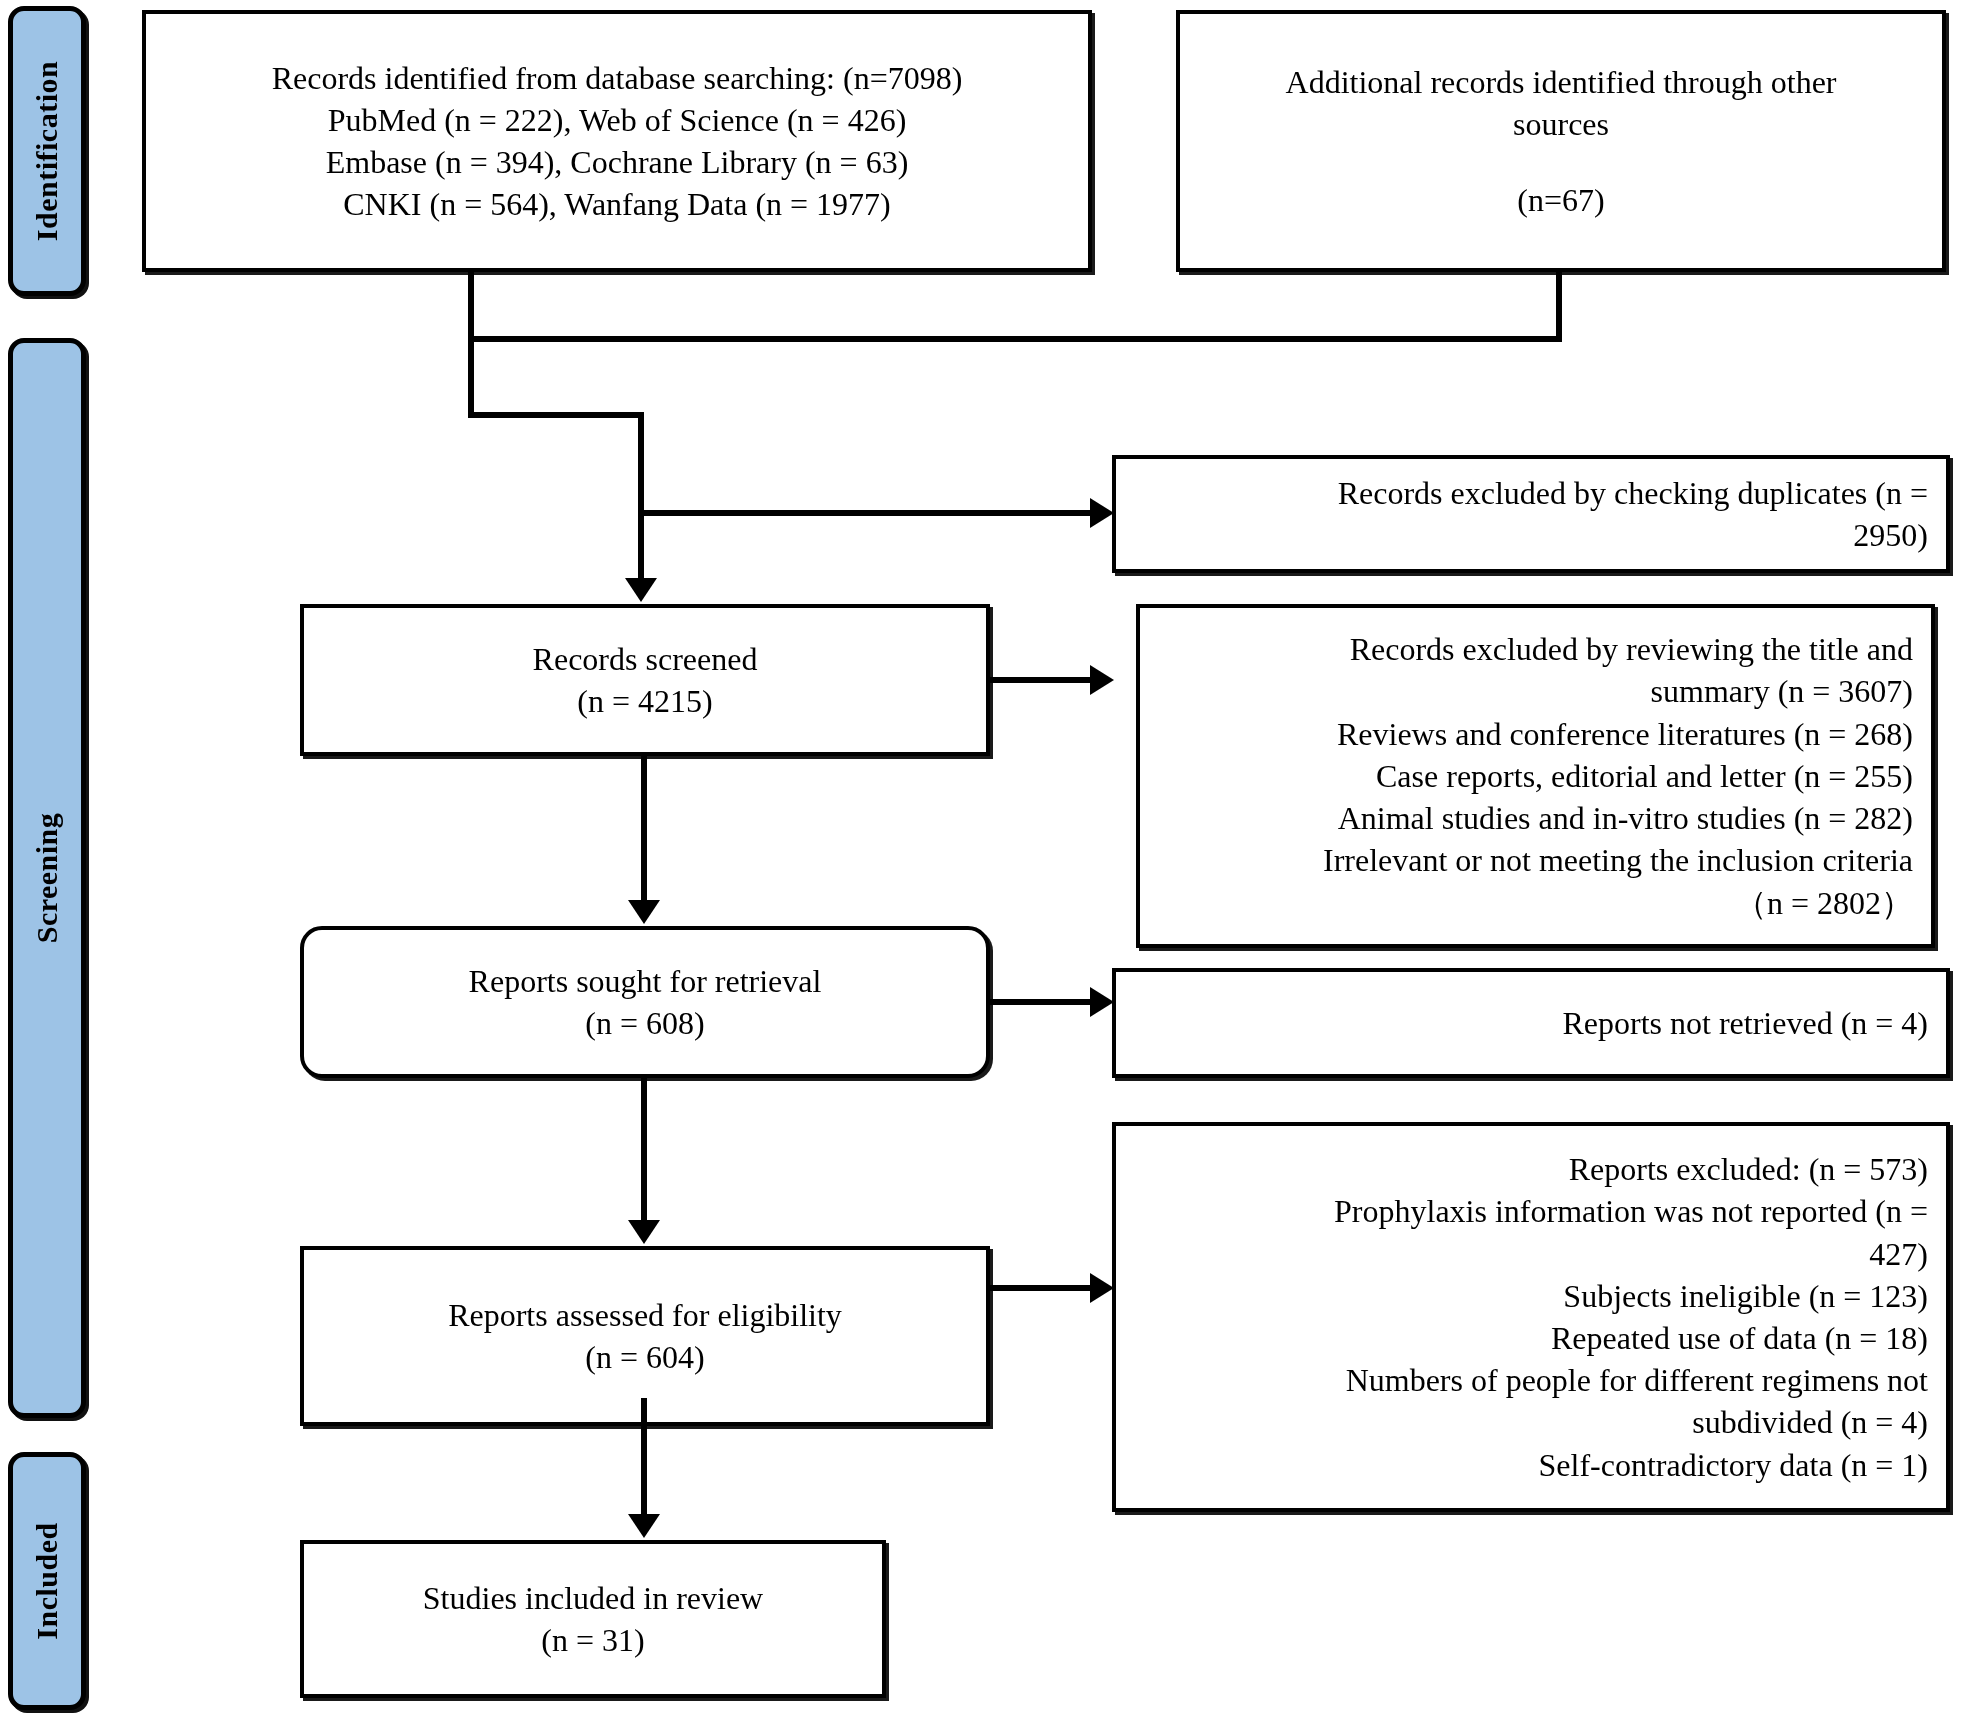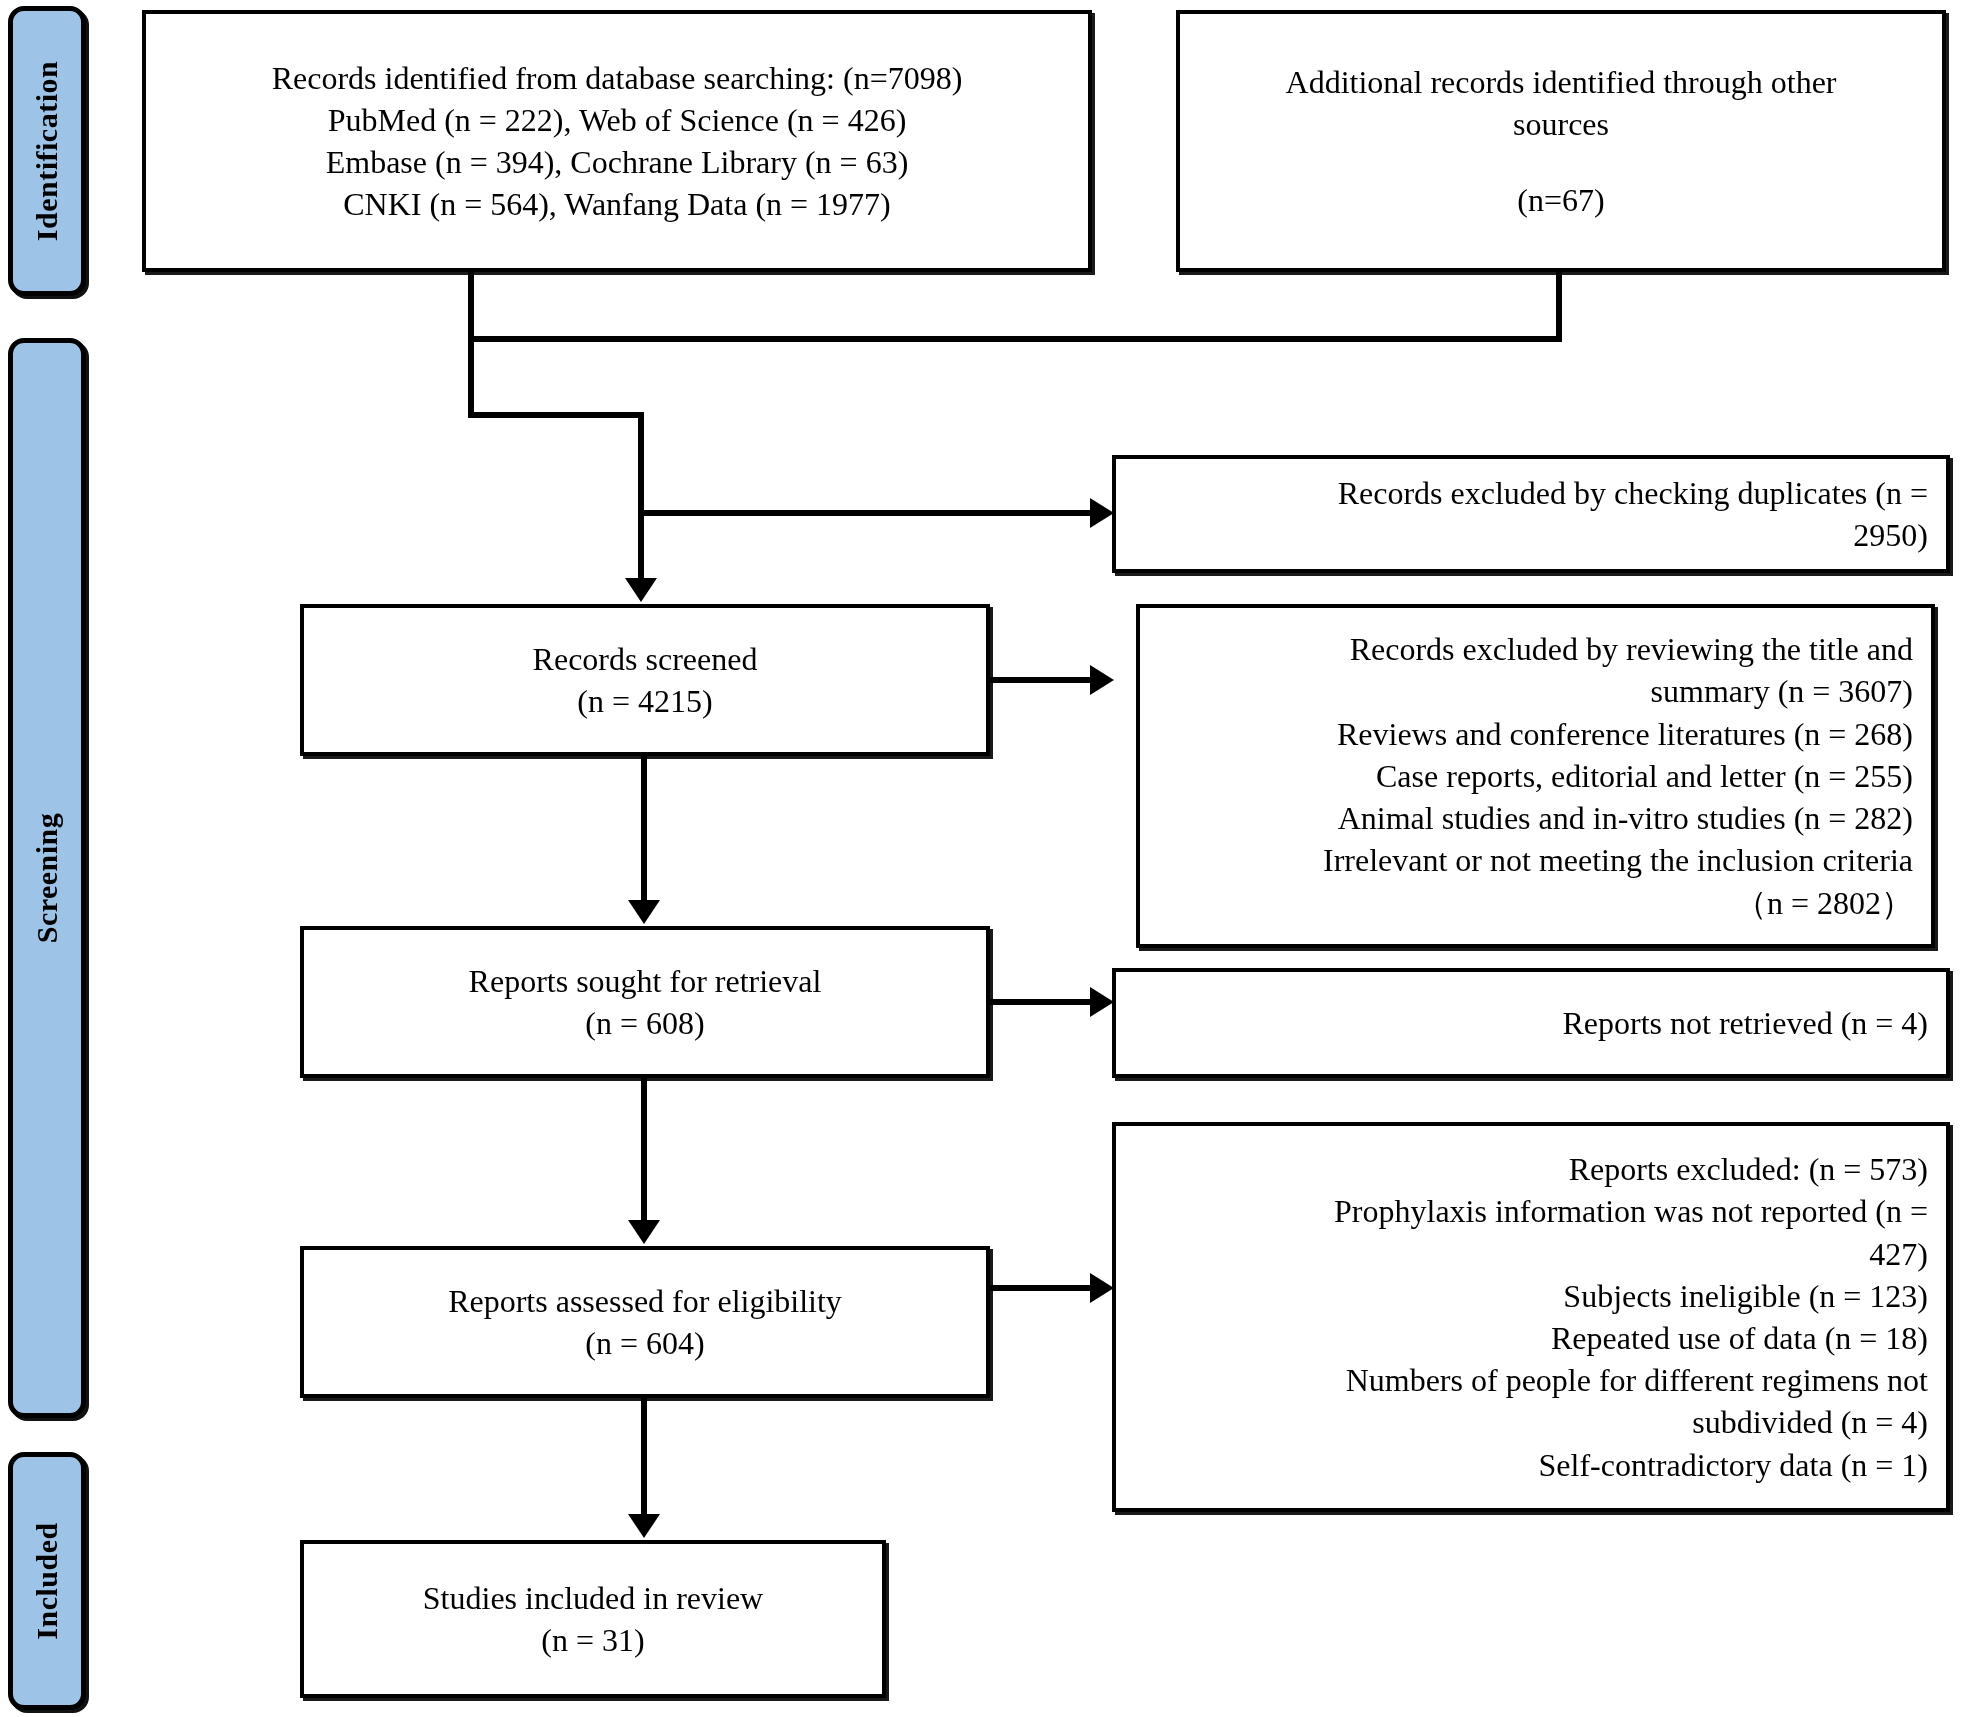--- a/index.html
+++ b/index.html
@@ -158,40 +158,40 @@
       <div class="tline left indent">Case reports, editorial and letter (n = 255)</div>
       <div class="tline left indent">Animal studies and in-vitro studies (n = 282)</div>
       <div class="tline left indent">Irrelevant or not meeting the inclusion criteria</div>
       <div class="tline left indent">（n = 2802）</div>
     </div>
   </div>
 
   <div class="ln" style="left:641px; top:756px; width:6px; height:150px;"></div>
   <div class="arrow-down" style="left:628px; top:900px;"></div>
 
-  <div class="box" style="left:300px; top:926px; width:690px; height:152px;">
+  <div class="box" style="left:300px; top:926px; width:690px; height:152px;border-radius:22px;">
     <div class="box-inner pad">
       <div class="tline center">Reports sought for retrieval</div>
       <div class="tline center">(n = 608)</div>
     </div>
   </div>
 
   <div class="ln" style="left:990px; top:999px; width:104px; height:6px;"></div>
   <div class="arrow-right" style="left:1090px; top:987px;"></div>
 
   <div class="box" style="left:1112px; top:968px; width:838px; height:110px;padding-left:48px;">
     <div class="box-inner pad">
       <div class="tline left">Reports not retrieved (n = 4)</div>
     </div>
   </div>
 
   <div class="ln" style="left:641px; top:1078px; width:6px; height:148px;"></div>
   <div class="arrow-down" style="left:628px; top:1220px;"></div>
 
-  <div class="box" style="left:300px; top:1246px; width:690px; height:152px;">
+  <div class="box" style="left:300px; top:1246px; width:690px; height:180px;">
     <div class="box-inner pad">
       <div class="tline center">Reports assessed for eligibility</div>
       <div class="tline center">(n = 604)</div>
     </div>
   </div>
 
   <div class="ln" style="left:990px; top:1285px; width:104px; height:6px;"></div>
   <div class="arrow-right" style="left:1090px; top:1273px;"></div>
 
   <div class="box" style="left:1112px; top:1122px; width:838px; height:390px;">

